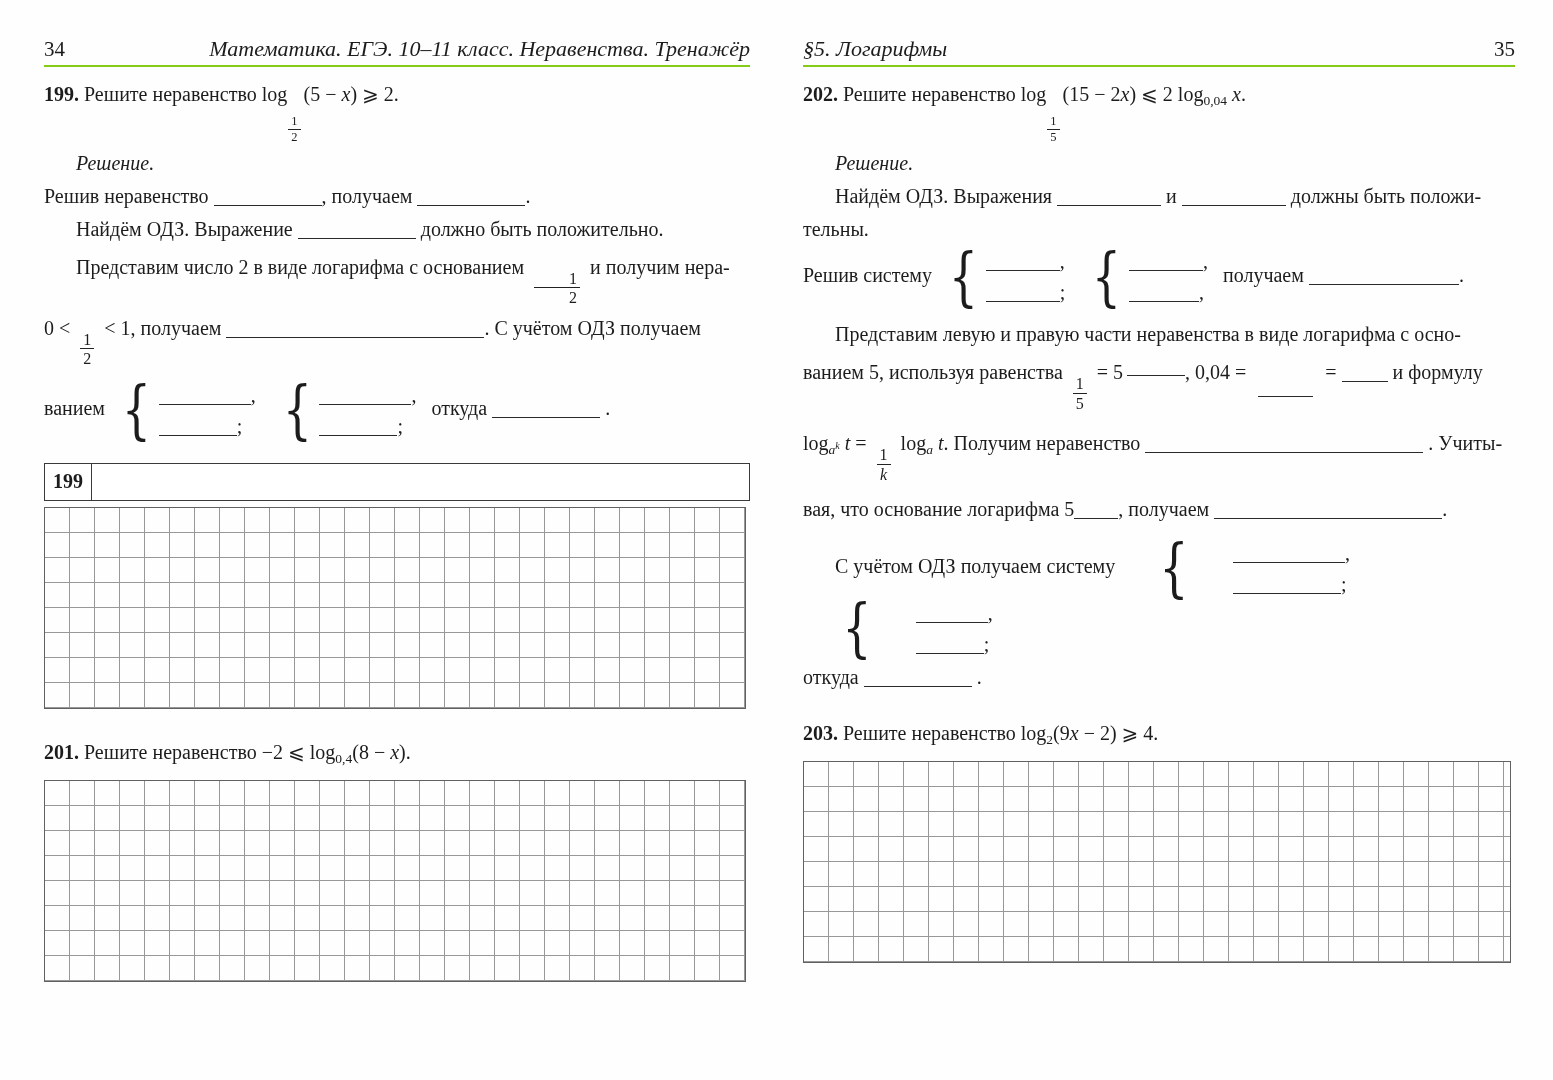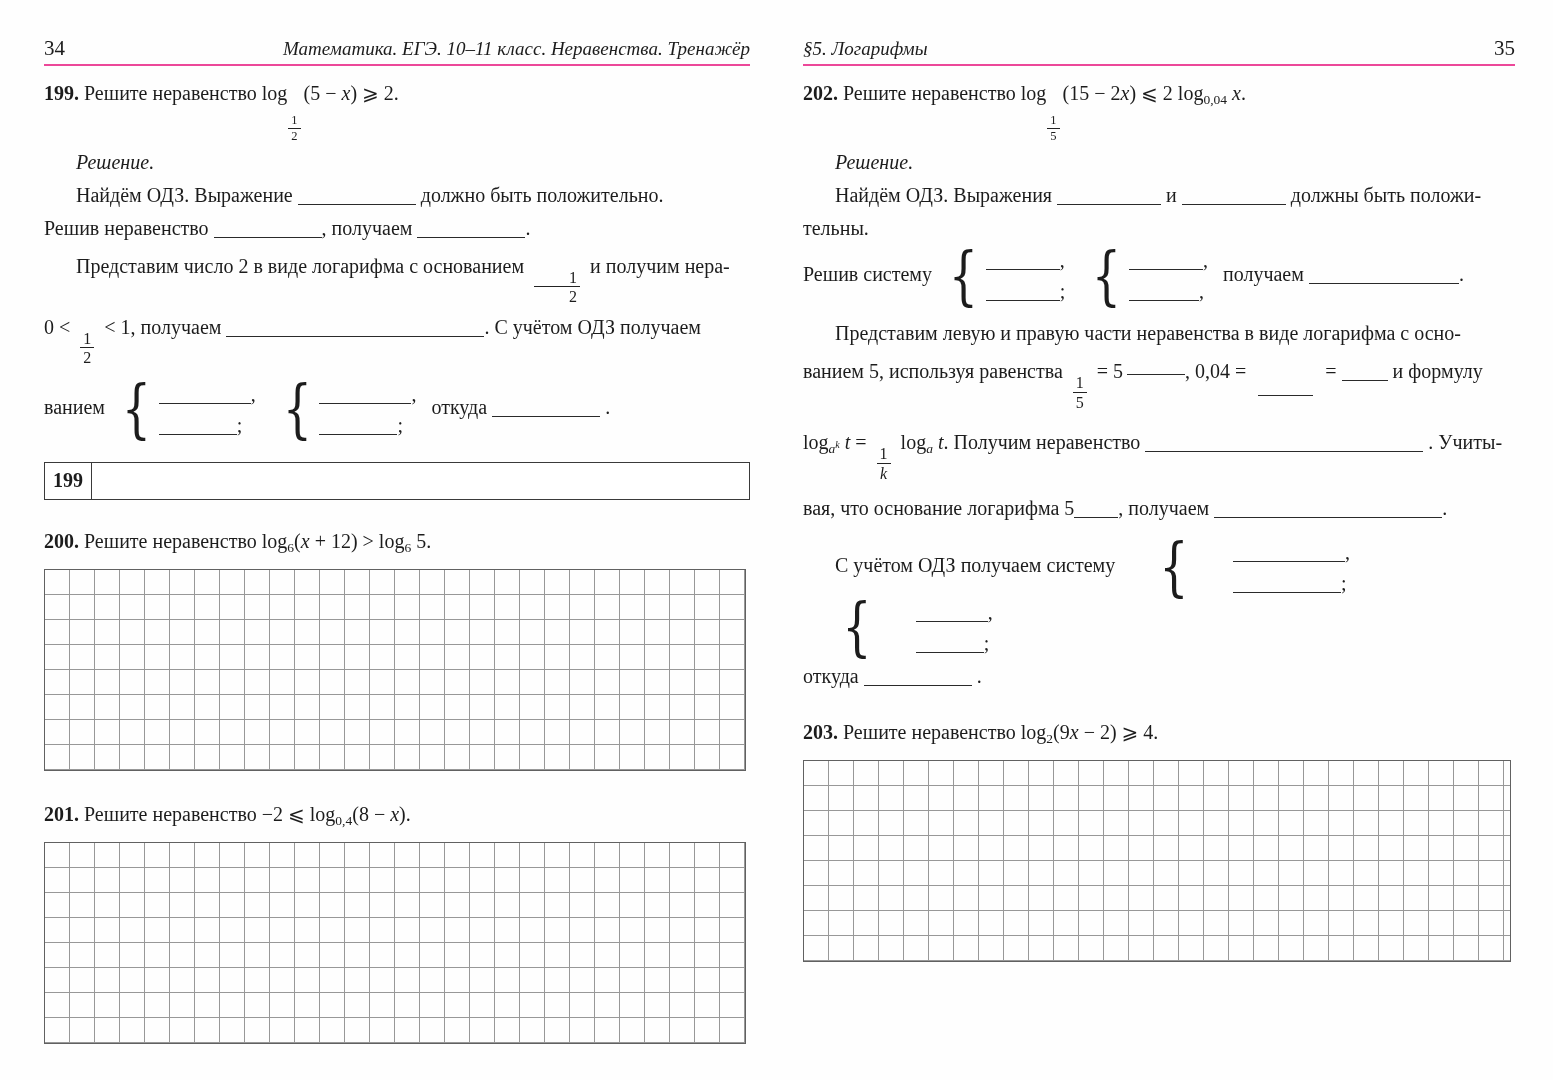--- a/index.html
+++ b/index.html
@@ -5,23 +5,23 @@
   html,body{margin:0;padding:0;}
   body{
     width:1553px;height:1080px;background:#fefefe;position:relative;
     font-family:"Liberation Serif","DejaVu Serif",serif;
     font-size:20px;color:#1c1c1c;
   }
   .page{position:absolute;top:36px;}
   #page-left{left:44px;width:706px;}
   #page-right{left:803px;width:712px;}
   .pg-header{display:flex;justify-content:space-between;align-items:baseline;
-    border-bottom:2px solid #ec4899;padding-bottom:3px;margin-bottom:12px;}
+    border-bottom:2px solid #84cc16;padding-bottom:3px;margin-bottom:12px;}
   .pg-num{font-size:21px;}
-  .pg-title{font-style:italic;font-size:19px;}
+  .pg-title{font-style:italic;font-size:22px;}
   .line{margin:3px 0;line-height:30px;}
   .indent{text-indent:32px;}
   .pnum{font-weight:bold;}
   .sol{font-style:italic;}
   .blank{display:inline-block;border-bottom:1.4px solid #2a2a2a;height:15px;vertical-align:-3px;}
   .raisedblank{vertical-align:3px;}
   .lowbar{display:inline-block;border-bottom:1.4px solid #2a2a2a;height:8px;vertical-align:-18px;margin:0 12px;}
   .frac{display:inline-flex;flex-direction:column;align-items:center;line-height:1.1;text-align:center;}
   .frac .num{border-bottom:1.2px solid #222;padding:0 3px;}
   .frac .den{padding-top:1px;}
@@ -59,32 +59,32 @@
     <div class="line">
       <span class="pnum">199.</span>
       <span>Решите неравенство </span><span class="logwrap"><span>log</span><span class="frac fsub">
             <span class="num">1</span>
             <span class="den">2</span>
           </span></span><span>(5 − </span><i>x</i><span>) ⩾ 2.</span>
     </div>
 
     <div class="line indent sol">Решение.</div>
 
+    <div class="line">
+      <span>Решив неравенство</span>
+      <span class="blank" style="width:108px"></span><span>, получаем</span>
+      <span class="blank" style="width:108px"></span><span>.</span>
+    </div>
+
     <div class="line indent">
       <span>Найдём ОДЗ. Выражение</span>
       <span class="blank" style="width:118px"></span>
       <span>должно быть положительно.</span>
     </div>
 
-    <div class="line">
-      <span>Решив неравенство</span>
-      <span class="blank" style="width:108px"></span><span>, получаем</span>
-      <span class="blank" style="width:108px"></span><span>.</span>
-    </div>
-
     <div class="line indent" style="margin-top:8px">
       <span>Представим число 2 в виде логарифма с основанием</span>
       <span class="frac finline">
           <span class="num">1</span>
           <span class="den">2</span>
         </span>
       <span>и получим нера-</span>
     </div>
 
 
@@ -117,24 +117,20 @@
       <span>откуда</span>
       <span class="blank" style="width:108px"></span>
       <span>.</span>
     </div>
 
     <div class="ansbox" style="margin-top:22px">
       <span class="anslabel">199</span>
       <span class="ansspace"></span>
     </div>
 
-    <div class="line" style="margin-top:26px">
-      <span class="pnum">200.</span>
-      <span>Решите неравенство </span><span class="logwrap"><span>log</span><span class="sub">6</span></span><span>(</span><i>x</i><span> + 12) &gt; </span><span class="logwrap"><span>log</span><span class="sub">6</span></span><span> 5.</span>
-    </div>
     <div class="grid"></div>
 
     <div class="line" style="margin-top:28px">
       <span class="pnum">201.</span>
       <span>Решите неравенство −2 ⩽ </span><span class="logwrap"><span>log</span><span class="sub">0,4</span></span><span>(8 − </span><i>x</i><span>).</span>
     </div>
     <div class="grid"></div>
   </section>
 
   <section class="page" id="page-right">

